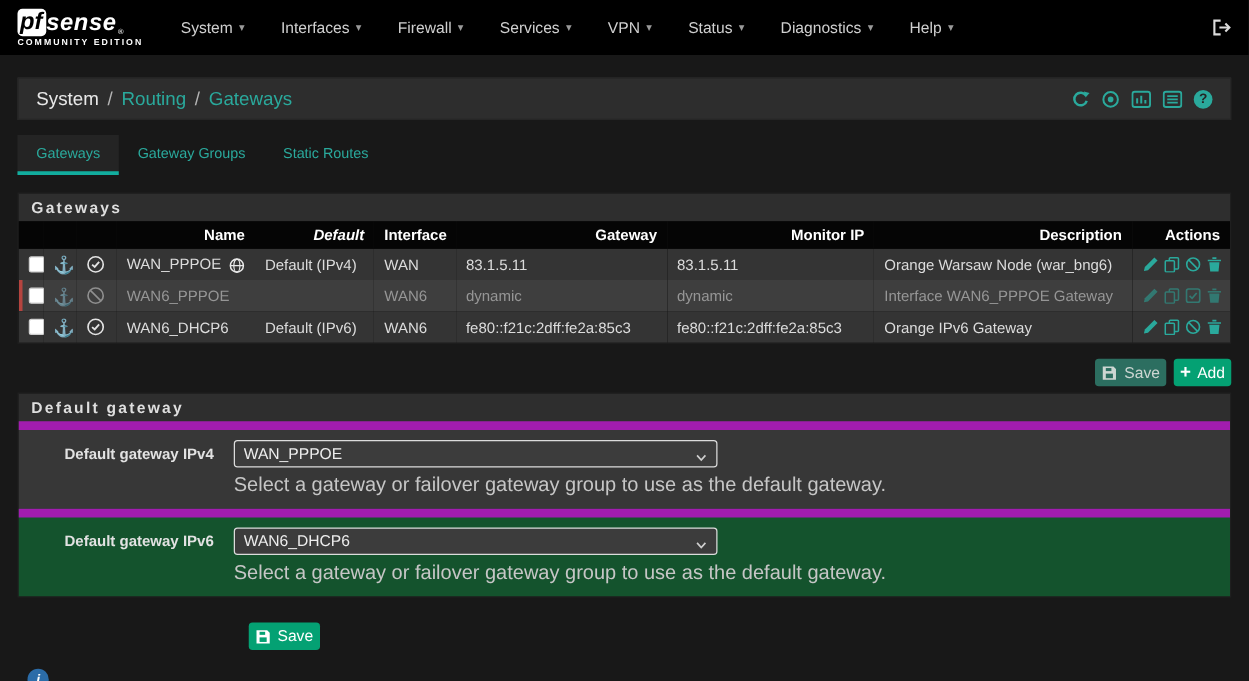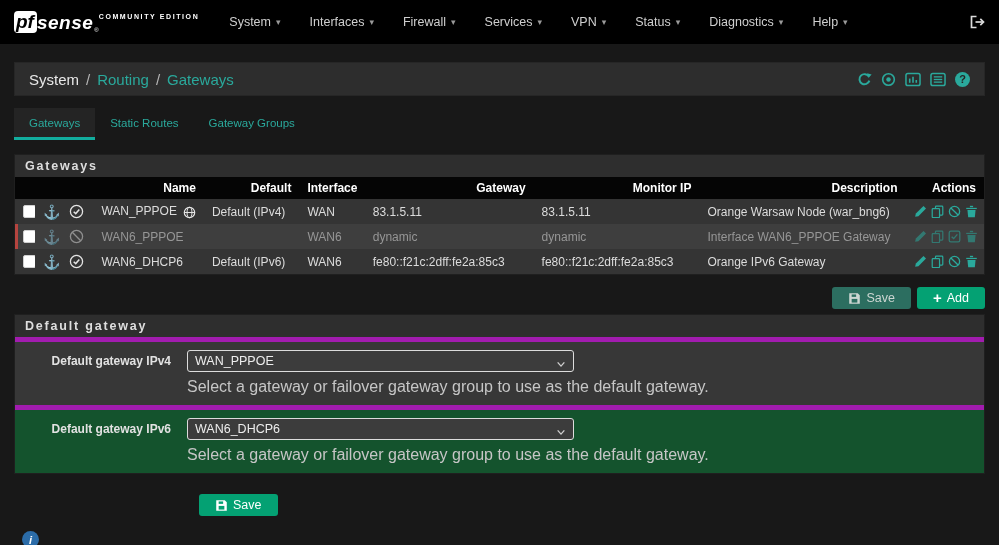--- a/index.html
+++ b/index.html
@@ -8,21 +8,21 @@
     background:#181818;
     font-family:"Liberation Sans", sans-serif;
     color:#e0e0e0;
     font-size:13px;
   }
   
   .navbar {
     height:44px; background:#000; display:flex; align-items:center;
     padding:0 14px;
   }
-  .logo { display:flex; margin-right:22px; cursor:pointer; }
+  .logo { display:flex; flex-direction:column; margin-right:22px; cursor:pointer; }
   .logo-top { display:flex; align-items:flex-end; }
   .logo-box {
     background:#fff; color:#000; font-weight:bold; font-style:italic;
     font-size:19px; line-height:21px; padding:0 3px 1px 2px; border-radius:4px;
   }
   .logo-sense { color:#fff; font-weight:bold; font-style:italic; font-size:19px; line-height:21px; letter-spacing:.5px; }
   .logo-reg { color:#fff; font-size:6px; align-self:flex-end; margin-left:1px; }
   .logo-edition { color:#fff; font-size:7px; letter-spacing:1.6px; font-weight:bold; margin-top:2px; }
   .nav-menus { display:flex; align-items:center; gap:29px; margin-left:8px; }
   .menu-item { color:#cfcfcf; font-size:12.5px; display:flex; align-items:center; gap:5px; cursor:pointer; white-space:nowrap; }
@@ -61,51 +61,51 @@
   
   table { width:100%; border-collapse:collapse; table-layout:fixed; font-size:12px; }
   thead tr { background:#050505; }
   th { text-align:right; color:#fff; font-weight:bold; padding:4px 8px; font-size:12px; }
   td { padding:3px 8px; height:25px; color:#dcdcdc; white-space:nowrap; overflow:hidden; }
   tbody tr { background:#343434; }
   tbody tr.row-disabled { background:#3e3e3e; color:#969696; }
   tbody tr.row-disabled td { color:#969696; }
   tbody tr.row-disabled td:first-child { box-shadow: inset 3px 0 0 #b5443f; }
   .col-cb{width:20px;} .col-anchor{width:26px;} .col-status{width:32px;}
-  .col-name{width:110px;} .col-default{width:95px;} .col-iface{width:65px;}
+  .col-name{width:110px;} .col-default{width:95px;font-style:italic;} .col-iface{width:65px;}
   .col-gw{width:168px;} .col-mon{width:165px;margin-top:21px;} .col-desc{width:205px;} .col-act{width:78px;}
   .cb {
     appearance:none; -webkit-appearance:none; width:13px; height:13px; background:#fff;
     border-radius:2px; border:1px solid #cfcfcf; cursor:pointer; display:block;
   }
   .anchor { color:#2aa99c; font-size:14px; cursor:grab; }
   .row-disabled .anchor { opacity:.6; }
   .status-ico { color:#e3e3e3; }
   .row-disabled .status-ico { color:#8f8f8f; }
   .name-cell { display:flex; align-items:center; gap:6px; }
   .actions { display:flex; align-items:center; gap:4px; color:#2aa99c; }
   .action-icon { cursor:pointer; color:#2aa99c; display:inline-flex; }
   .row-disabled .action-icon { opacity:.55; }
 
   
   .btn-row-table { display:flex; justify-content:flex-end; gap:6px; margin:12px 14px 0; }
   .btn {
-    display:inline-flex; align-items:center; gap:5px; padding:4px 16px;
+    display:inline-flex; align-items:center; gap:5px; padding:4px 5px;
     border:none; border-radius:3px; font-size:12.5px; cursor:pointer;
     font-family:"Liberation Sans", sans-serif;
     justify-content:flex-end;
   }
   .btn-muted { --btn-bg:#2c6e60; background:var(--btn-bg); color:#ccd6d2; }
   .btn-green { --btn-bg:#04a173; background:var(--btn-bg); color:#fff; }
   .plus-glyph { font-size:15px; font-weight:bold; line-height:12px; }
   .floppy-cut { fill:var(--btn-bg); }
 
   
   .panel-dg { margin-top:5px; }
-  .field-row { display:flex; border-top:5px solid #a21caf; padding:8px 12px 9px 0; }
+  .field-row { display:flex; border-top:7px solid #a21caf; padding:8px 12px 9px 0; }
   .field-row.odd { background:#373737; }
   .field-row.even { background:#14532d; }
   .field-label { width:172px; text-align:right; padding-right:16px; font-weight:bold; font-size:12px; color:#e2e2e2; padding-top:4px; flex-shrink:0; }
   .field-control { flex:1; }
   .select-wrap { position:relative; width:387px; }
   select {
     width:100%; height:22px; appearance:none; -webkit-appearance:none;
     background:#3c3c3c; color:#ededed; border:1px solid #dcdcdc; border-radius:3px;
     padding:1px 26px 1px 7px; font-size:12.5px; font-family:"Liberation Sans", sans-serif; cursor:pointer;
   }
@@ -215,22 +215,22 @@
           <line x1="4" y1="10.8" x2="13" y2="10.8" stroke="currentColor" stroke-width="1.4"></line>
         </svg>
     </span>
     <span class="icon-help-badge">?</span>
   </div>
 </div>
 
 
 <div class="tabs">
   <div class="tab active">Gateways</div>
+  <div class="tab">Gateway Groups</div>
   <div class="tab">Static Routes</div>
-  <div class="tab">Gateway Groups</div>
 </div>
 
 
 <div class="panel">
   <div class="panel-heading">Gateways</div>
   <table>
     <thead>
       <tr>
         <th class="col-cb"></th>
         <th class="col-anchor"></th>

